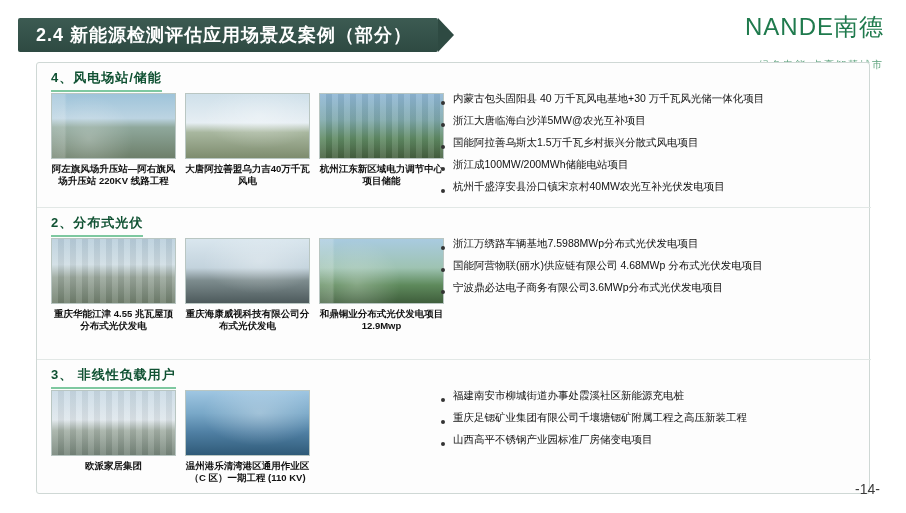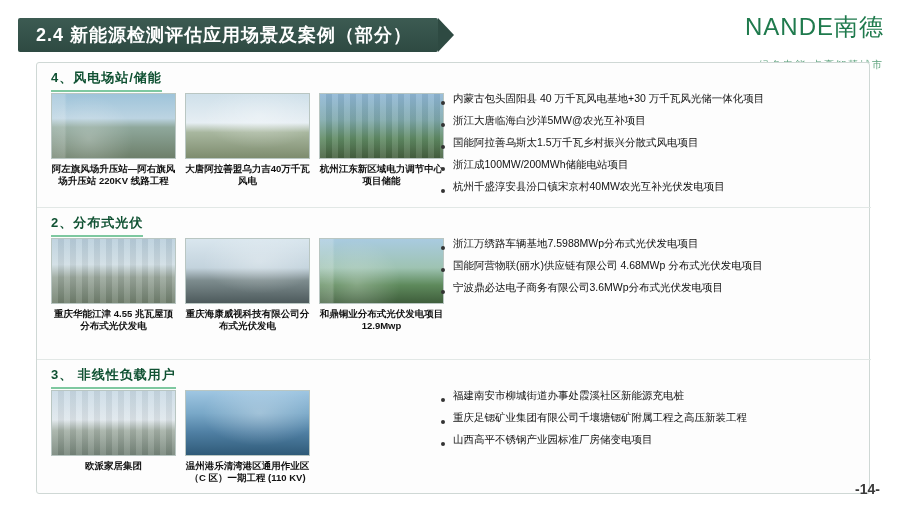--- a/index.html
+++ b/index.html
@@ -117,21 +117,21 @@
     margin-bottom:8px;
   }
   .bullet .dot{
     width:4px;height:4px;border-radius:50%;background:#333;
     margin:5px 8px 0 0;flex:0 0 4px;
   }
   .bullet .txt{flex:1;}
 
   .page-no{
     position:absolute;right:26px;bottom:16px;
-    font-size:14px;font-weight:bold;color:#3a3a3a;
+    font-size:14px;font-weight:normal;color:#3a3a3a;
   }
 </style>
 </head>
 <body>
 
 <div class="slide">
 
   <div class="title-bar">
     <span class="title-text">2.4 新能源检测评估应用场景及案例（部分）</span>
   </div>

